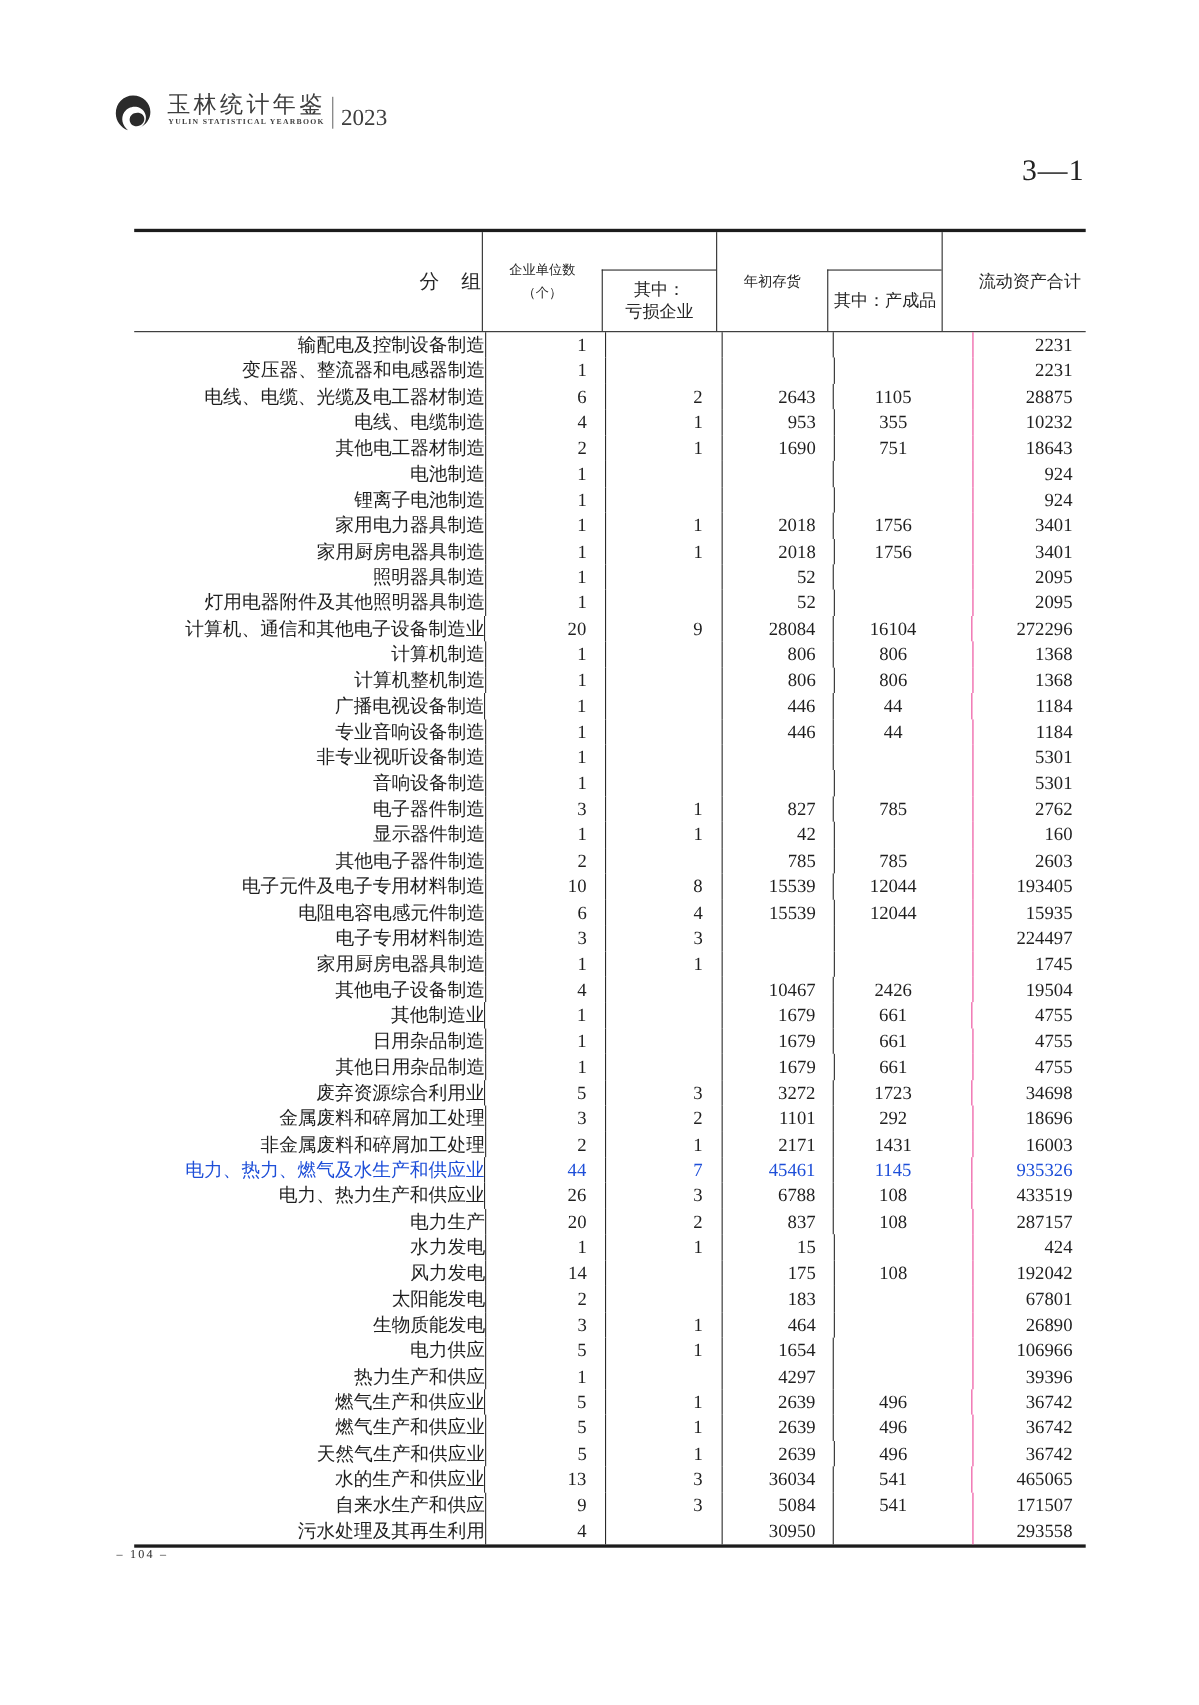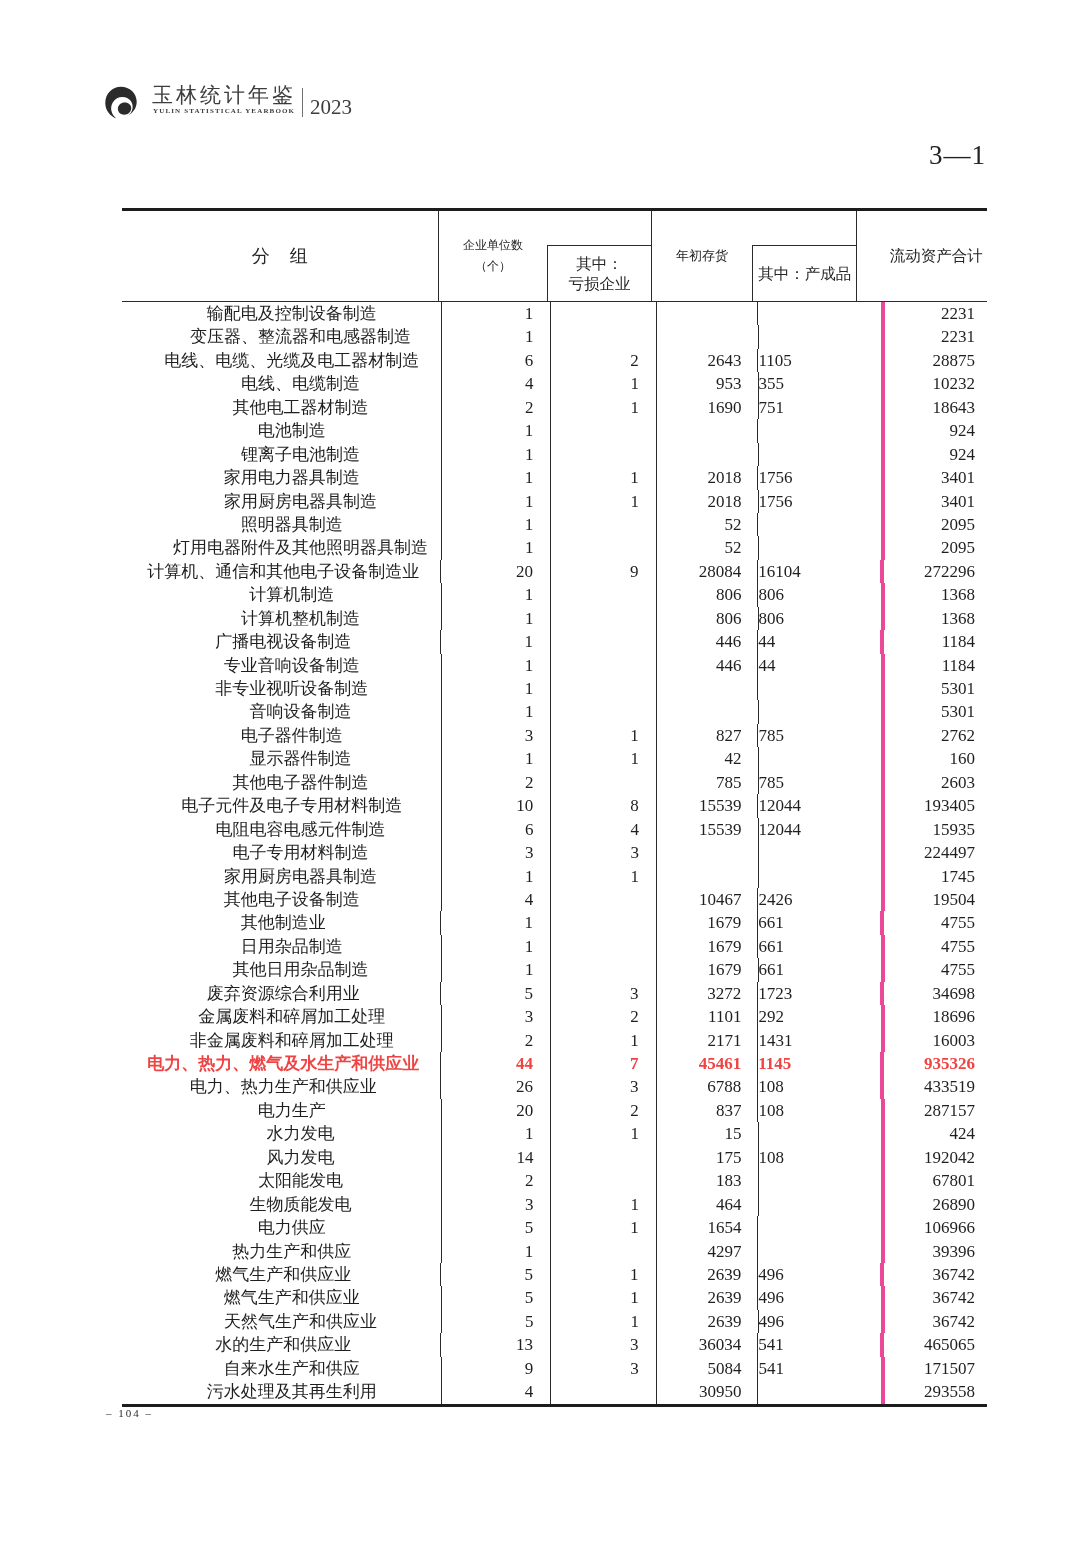--- a/index.html
+++ b/index.html
@@ -18,44 +18,44 @@
   .table-code{position:absolute;left:929px;top:140px;font-size:27px;color:#222;letter-spacing:1px;}
   .page-number{position:absolute;left:106px;top:1407px;font-size:11px;letter-spacing:2px;color:#2a2a2a;}
   
   .stat-table{
     position:absolute;left:122px;top:208px;width:865px;
     border-top:3px solid #1c1c1c;border-bottom:3px solid #1c1c1c;
   }
   .stat-table *{box-sizing:border-box;}
   .thead{display:flex;height:91px;border-bottom:1px solid #2b2b2b;}
   .hc{display:flex;flex-direction:column;align-items:center;justify-content:center;color:#262626;}
-  .hc1{width:328px;border-right:1px solid #2b2b2b;font-size:18px;letter-spacing:1px;}
+  .hc1{width:328px;border-right:1px solid #2b2b2b;font-size:18px;letter-spacing:1px;align-items:flex-end;}
   .hc2{width:111px;font-size:12px;line-height:21px;}
   .hc3{width:109px;border-right:1px solid #2b2b2b;position:relative;}
   .hc4{width:103px;font-size:13px;}
   .hc5{width:109px;border-right:1px solid #2b2b2b;position:relative;}
   .hc6{width:105px;font-size:15.5px;white-space:nowrap;margin-left:28px;}
   .step{
     position:absolute;left:0;right:0;top:34px;bottom:0;
     border-top:1px solid #2b2b2b;border-left:1px solid #2b2b2b;
     display:flex;flex-direction:column;align-items:center;justify-content:center;
     font-size:15.5px;line-height:20px;white-space:nowrap;
   }
   .tbody{width:100%;}
   .row{display:flex;height:23.45px;line-height:23.45px;font-size:17px;color:#1f1f1f;}
-  .row.bold{font-weight:bold;color:#ef4444;}
+  .row.bold{font-weight:normal;color:#1d4ed8;}
   .c{overflow:visible;white-space:nowrap;}
-  .c1{width:328px;border-right:1px solid #2b2b2b;text-align:center;}
+  .c1{width:328px;border-right:1px solid #2b2b2b;text-align:right;}
   .c1.lv0{padding-left:4px;}
   .c1.lv1{padding-left:21px;}
   .c1.lv2{padding-left:38px;}
   .c2{width:111px;text-align:right;padding-right:17px;}
   .c3{width:109px;border-left:1px solid #2b2b2b;border-right:1px solid #2b2b2b;text-align:right;padding-right:17px;}
   .c4{width:103px;text-align:right;padding-right:16px;}
-  .c5{width:130px;border-left:1px solid #2b2b2b;border-right:4px solid #ec4899;text-align:left;padding-right:18px;}
+  .c5{width:130px;border-left:1px solid #2b2b2b;border-right:1px solid #ec4899;text-align:center;padding-right:18px;}
   .c6{width:105px;text-align:right;padding-right:12px;}
 </style>
 </head>
 <body>
 
 <div class="page">
 
   <div class="brand">
     <svg class="brand-logo" viewBox="0 0 40 40">
       <path d="M20 1 C9.5 1 1.5 9.5 1.5 20 C1.5 28.5 7 35.5 14.5 38.2 C8.5 33 6.5 25.5 10.5 19 C14 13.5 21.5 11.2 27.8 14.5 C33.5 17.6 35.5 25 32 30.8 C30.8 32.8 29 34.4 27 35.3 C33.8 32.6 38.5 26 38.5 18.6 C38.5 8.8 30.2 1 20 1 Z" fill="#2b2b2b"></path>

